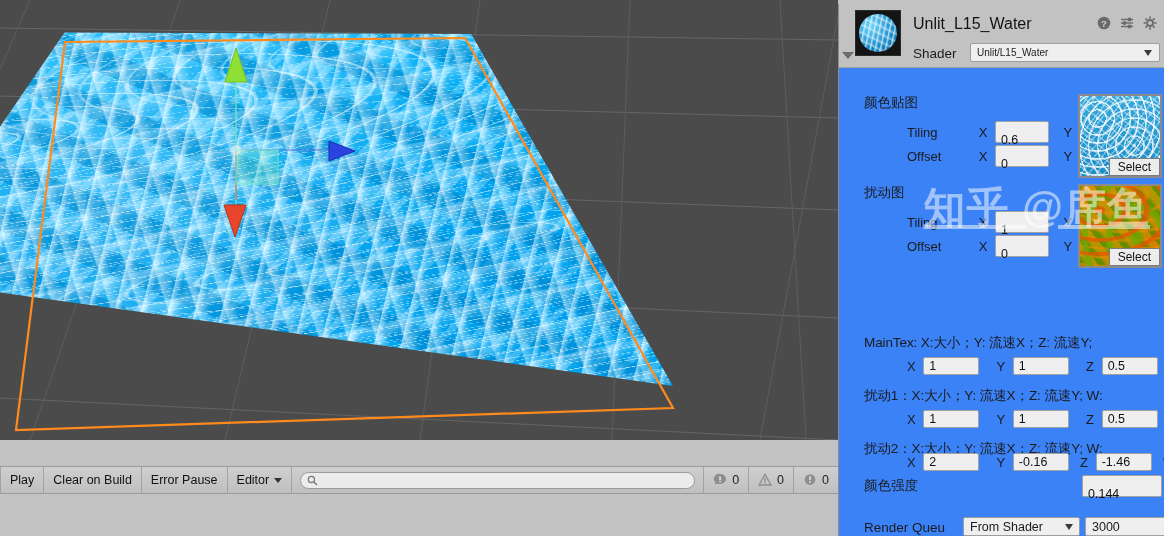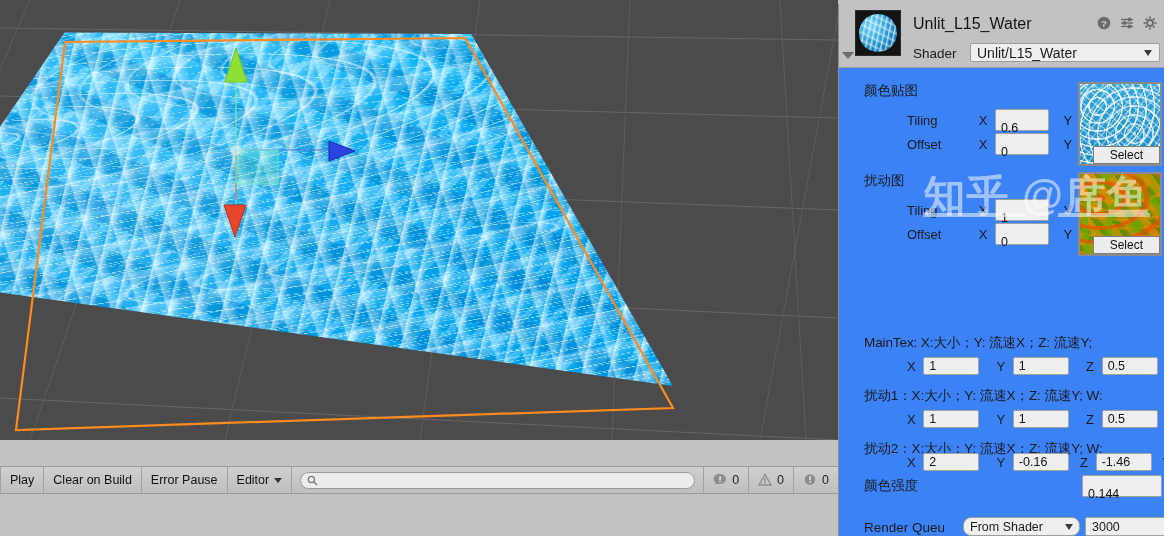--- a/index.html
+++ b/index.html
@@ -119,21 +119,21 @@
       radial-gradient(circle at 32% 30%, #6ed6fb, #1287c9 62%, #0a5f93 100%);
   }
   #mat-title {
     position: absolute; left: 74px; top: 11px;
     font-size: 16px; color: #141414;
   }
   #shader-label { position: absolute; left: 74px; top: 42px; font-size: 13.5px; }
   #shader-dropdown {
     position: absolute; left: 131px; top: 39px; width: 190px; height: 19px;
     background: #efefef; border: 1px solid #9d9d9d; border-radius: 2px;
-    display: flex; align-items: center; padding: 0 6px; font-size: 14px;
+    display: flex; align-items: center; padding: 0 6px; font-size: 10px;
     cursor: pointer;
   }
   #shader-dropdown .caret {
     position: absolute; right: 7px; width: 0; height: 0;
     border-left: 4.5px solid transparent; border-right: 4.5px solid transparent;
     border-top: 6px solid #3a3a3a;
   }
   #header-icons {
     position: absolute; right: 7px; top: 12px;
     display: flex; align-items: center; gap: 9px;
@@ -164,21 +164,21 @@
   }
   .fld.w54 { width: 54px; margin-right: 11px; }
   .fld.w52 { width: 52px; }
   .tex-thumb {
     position: absolute; right: 2px; top: 0; width: 84px; height: 84px;
     border: 2px solid #8b8b8b; cursor: pointer; overflow: hidden;
   }
   .tex-thumb .sel {
     position: absolute; right: 0; bottom: 0;
     background: #ededed; border: 1px solid #7d7d7d;
-    font-size: 12px; padding: 0 16px; line-height: 16px; color: #111;
+    font-size: 12px; padding: 0 8px; line-height: 16px; color: #111;
     cursor: pointer;
   }
   #thumb-water {
     background-color: #2b9ed6;
     background-image:
       repeating-radial-gradient(circle at 22% 28%, rgba(255,255,255,.8) 0 1px, rgba(255,255,255,0) 2px 8px),
       repeating-radial-gradient(circle at 68% 62%, rgba(255,255,255,.7) 0 1px, rgba(255,255,255,0) 2px 9px),
       repeating-linear-gradient(38deg, rgba(255,255,255,.42) 0 1px, rgba(255,255,255,0) 2px 7px),
       repeating-linear-gradient(128deg, rgba(255,255,255,.38) 0 1px, rgba(255,255,255,0) 2px 6px),
       linear-gradient(#35a8dd, #1a8cc6);
@@ -208,21 +208,21 @@
     font-size: 12.5px; color: #111; cursor: text; min-width: 56px;
   }
   .vec-row .ax { display: inline-block; margin: 0 4px 0 0; vertical-align: middle; }
   .vec-row .gap { display: inline-block; width: 10px; }
 
   #intensity-label { position: absolute; left: 25px; font-size: 13.5px; }
 
   #render-queue-label { position: absolute; left: 25px; font-size: 13.5px; }
   #rq-dropdown {
     position: absolute; width: 117px; height: 19px;
-    background: #efefef; border: 1px solid #9d9d9d; border-radius: 8px;
+    background: #efefef; border: 1px solid #9d9d9d; border-radius: 2px;
     display: flex; align-items: center; padding: 0 6px;
     font-size: 12.5px; cursor: pointer;
   }
   #rq-dropdown .caret {
     position: absolute; right: 6px; width: 0; height: 0;
     border-left: 4.5px solid transparent; border-right: 4.5px solid transparent;
     border-top: 6px solid #3a3a3a;
   }
   #rq-value {
     position: absolute; width: 86px; height: 19px;
@@ -383,21 +383,21 @@
               <line x1="3.9" y1="10.1" x2="2.5" y2="11.5"></line>
           </g>
         </svg>
       </div>
 
       <div id="foldout-arrow"></div>
     </div>
 
     <div id="inspector-body">
 
-      <div class="tex-block" style="margin-top:4px;">
+      <div class="tex-block" style="margin-top:16px;">
         <div class="tex-title">颜色贴图</div>
         <div class="row2 tiling">
           <span class="rlabel">Tiling</span>
           <span class="axis">X</span>
           <span class="fld w54">0.6</span>
           <span class="axis">Y</span>
           <span class="fld w52">0.6</span>
         </div>
         <div class="row2 offset">
           <span class="rlabel">Offset</span>

